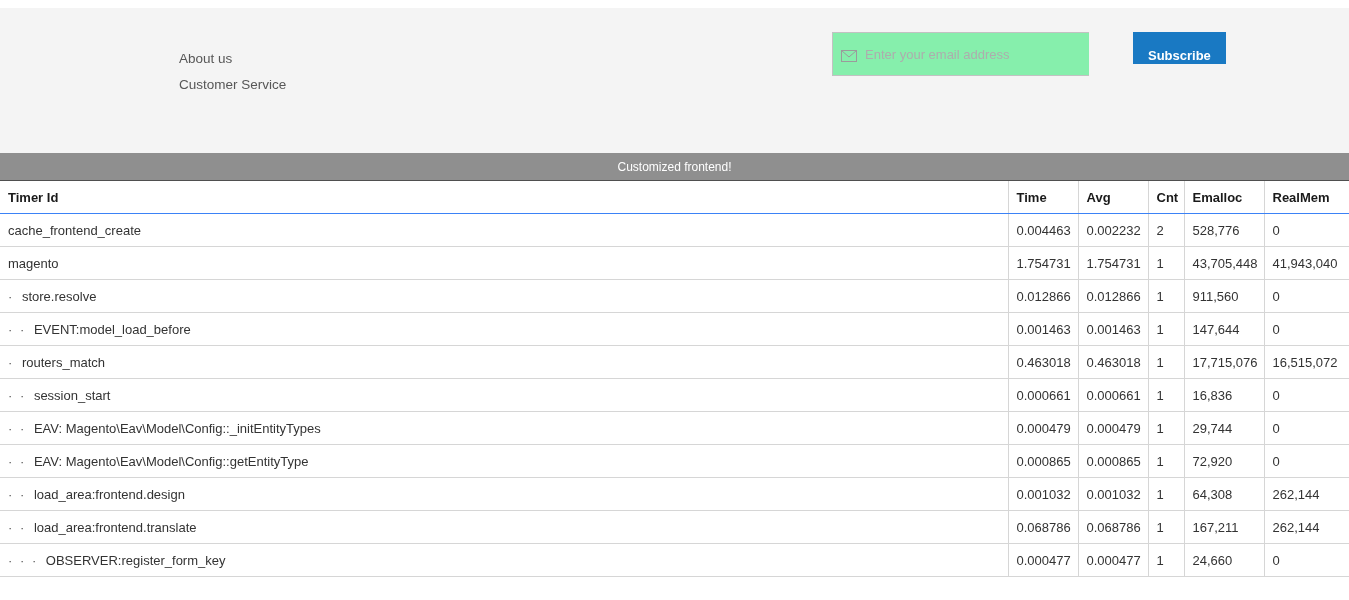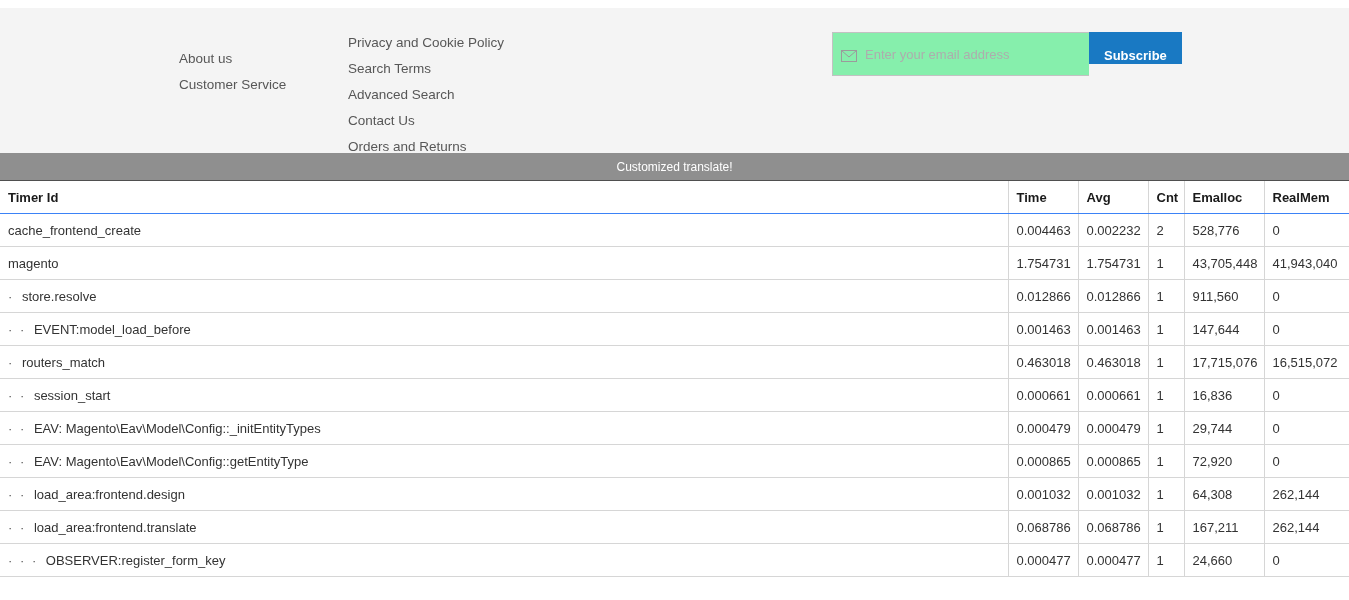--- a/index.html
+++ b/index.html
@@ -101,20 +101,21 @@
     background: #1979c3;
     color: #ffffff;
     border: none;
     font-family: "Liberation Sans", sans-serif;
     font-size: 13px;
     font-weight: bold;
     padding: 16px 15px;
     height: 30px;
     cursor: pointer;
     white-space: nowrap;
+    margin-left: 44px;
   }
 
   
   .copyright-bar {
     background: #8f8f8f;
     height: 27px;
     display: flex;
     align-items: center;
     justify-content: center;
   }
@@ -186,56 +187,39 @@
 
     <ul class="links-col col-1">
       <li>
         <a class="footer-link">About us</a>
       </li>
       <li>
         <a class="footer-link">Customer Service</a>
       </li>
     </ul>
 
-    <ul class="links-col col-2">
-      <li>
-        <a class="footer-link">Privacy and Cookie Policy</a>
-      </li>
-      <li>
-        <a class="footer-link">Search Terms</a>
-      </li>
-      <li>
-        <a class="footer-link">Advanced Search</a>
-      </li>
-      <li>
-        <a class="footer-link">Contact Us</a>
-      </li>
-      <li>
-        <a class="footer-link">Orders and Returns</a>
-      </li>
-    </ul>
 
     <div class="newsletter">
       <div class="email-wrap">
         <span class="envelope-icon">
           <svg width="16" height="12" viewBox="0 0 16 12" xmlns="http://www.w3.org/2000/svg">
             <rect x="0.5" y="0.5" width="15" height="11" fill="none" stroke="#9b9b9b" stroke-width="1"></rect>
             <path d="M0.5 0.5 L8 7 L15.5 0.5" fill="none" stroke="#9b9b9b" stroke-width="1"></path>
           </svg>
         </span>
         <input class="email-input" type="text" placeholder="Enter your email address" style="">
       </div>
       <button class="subscribe-btn">Subscribe</button>
     </div>
 
   </div>
 </div>
 
 <div class="copyright-bar">
-  <span class="copyright-text">Customized translate!</span>
+  <span class="copyright-text">Customized frontend!</span>
 </div>
 
 <div class="profiler-wrap">
   <table class="profiler">
     <colgroup>
       <col class="col-timer">
         <col class="col-time">
         <col class="col-avg">
       <col class="col-cnt">
         <col class="col-emal">

